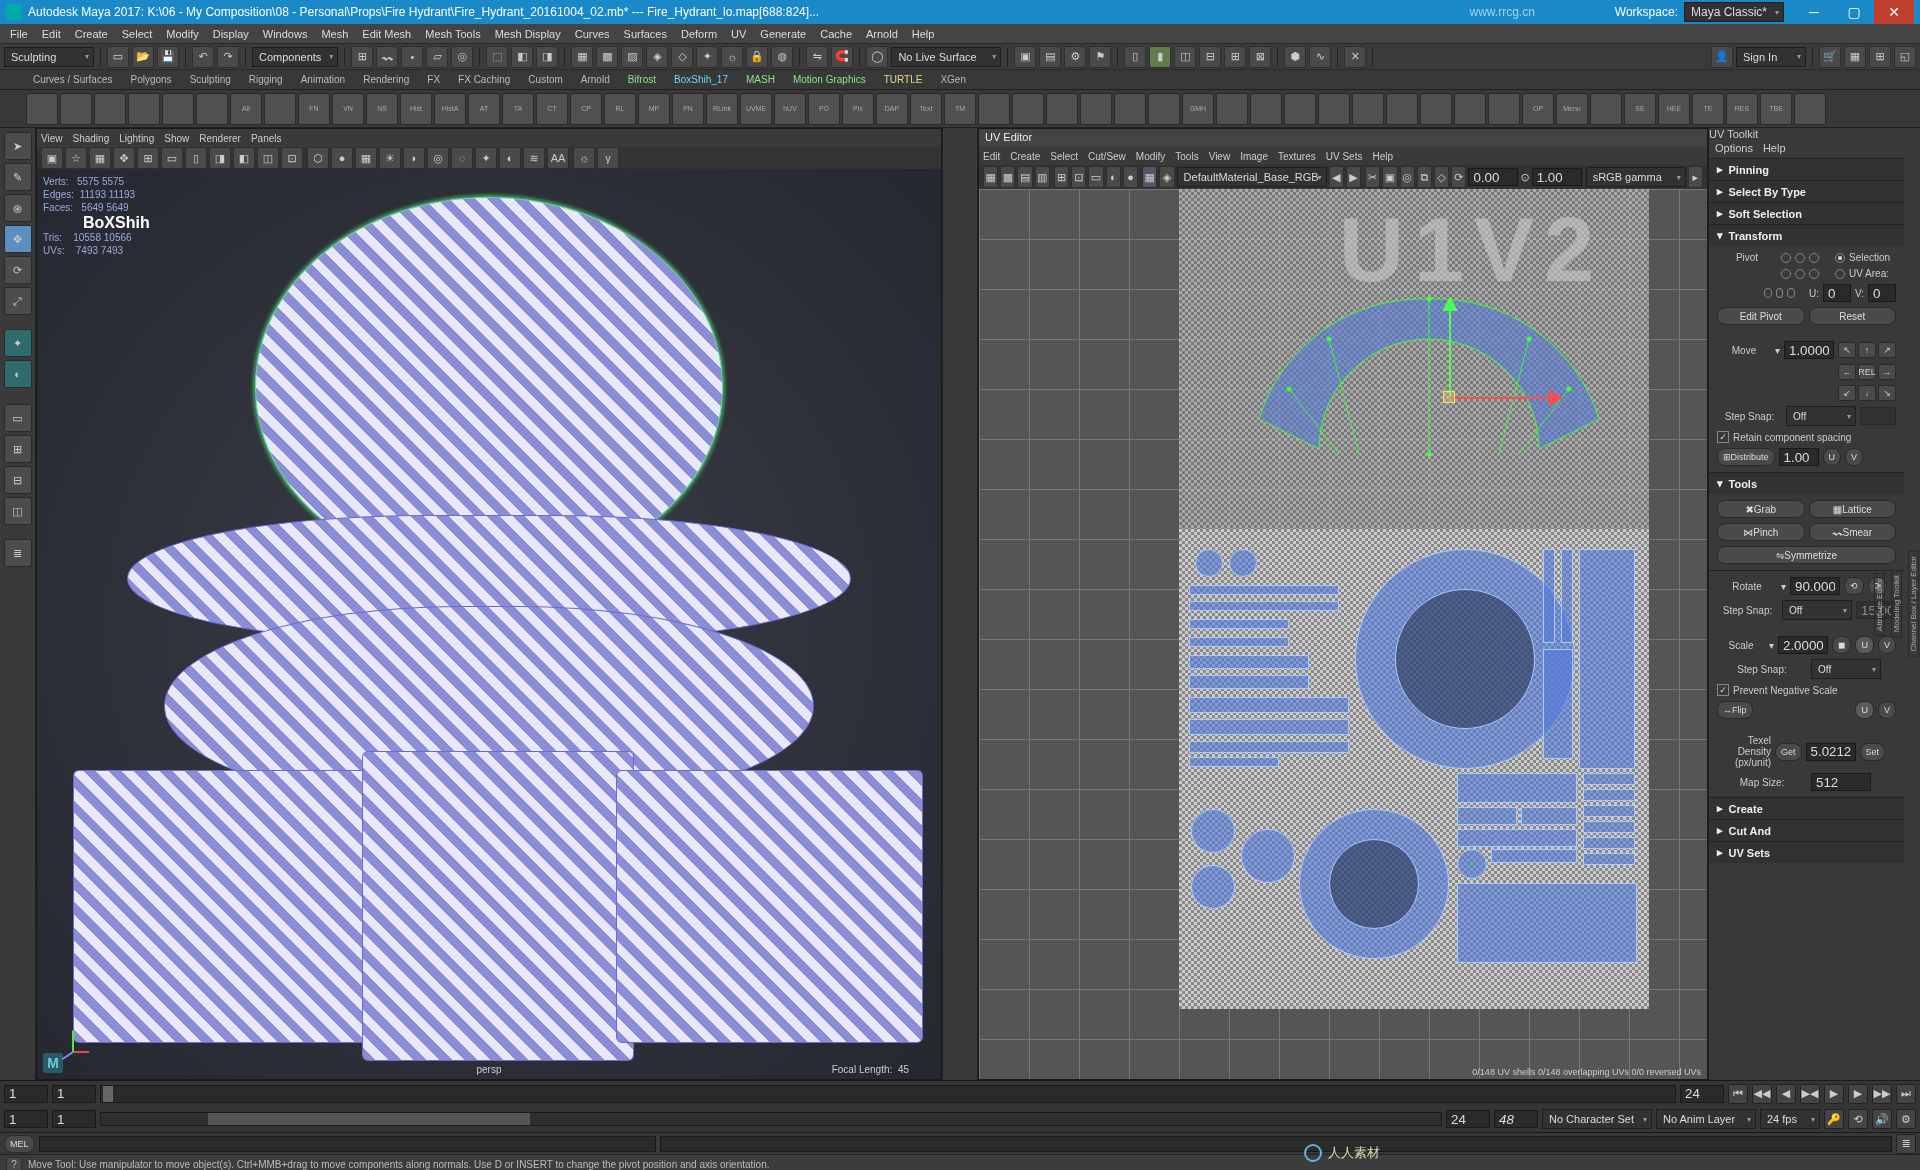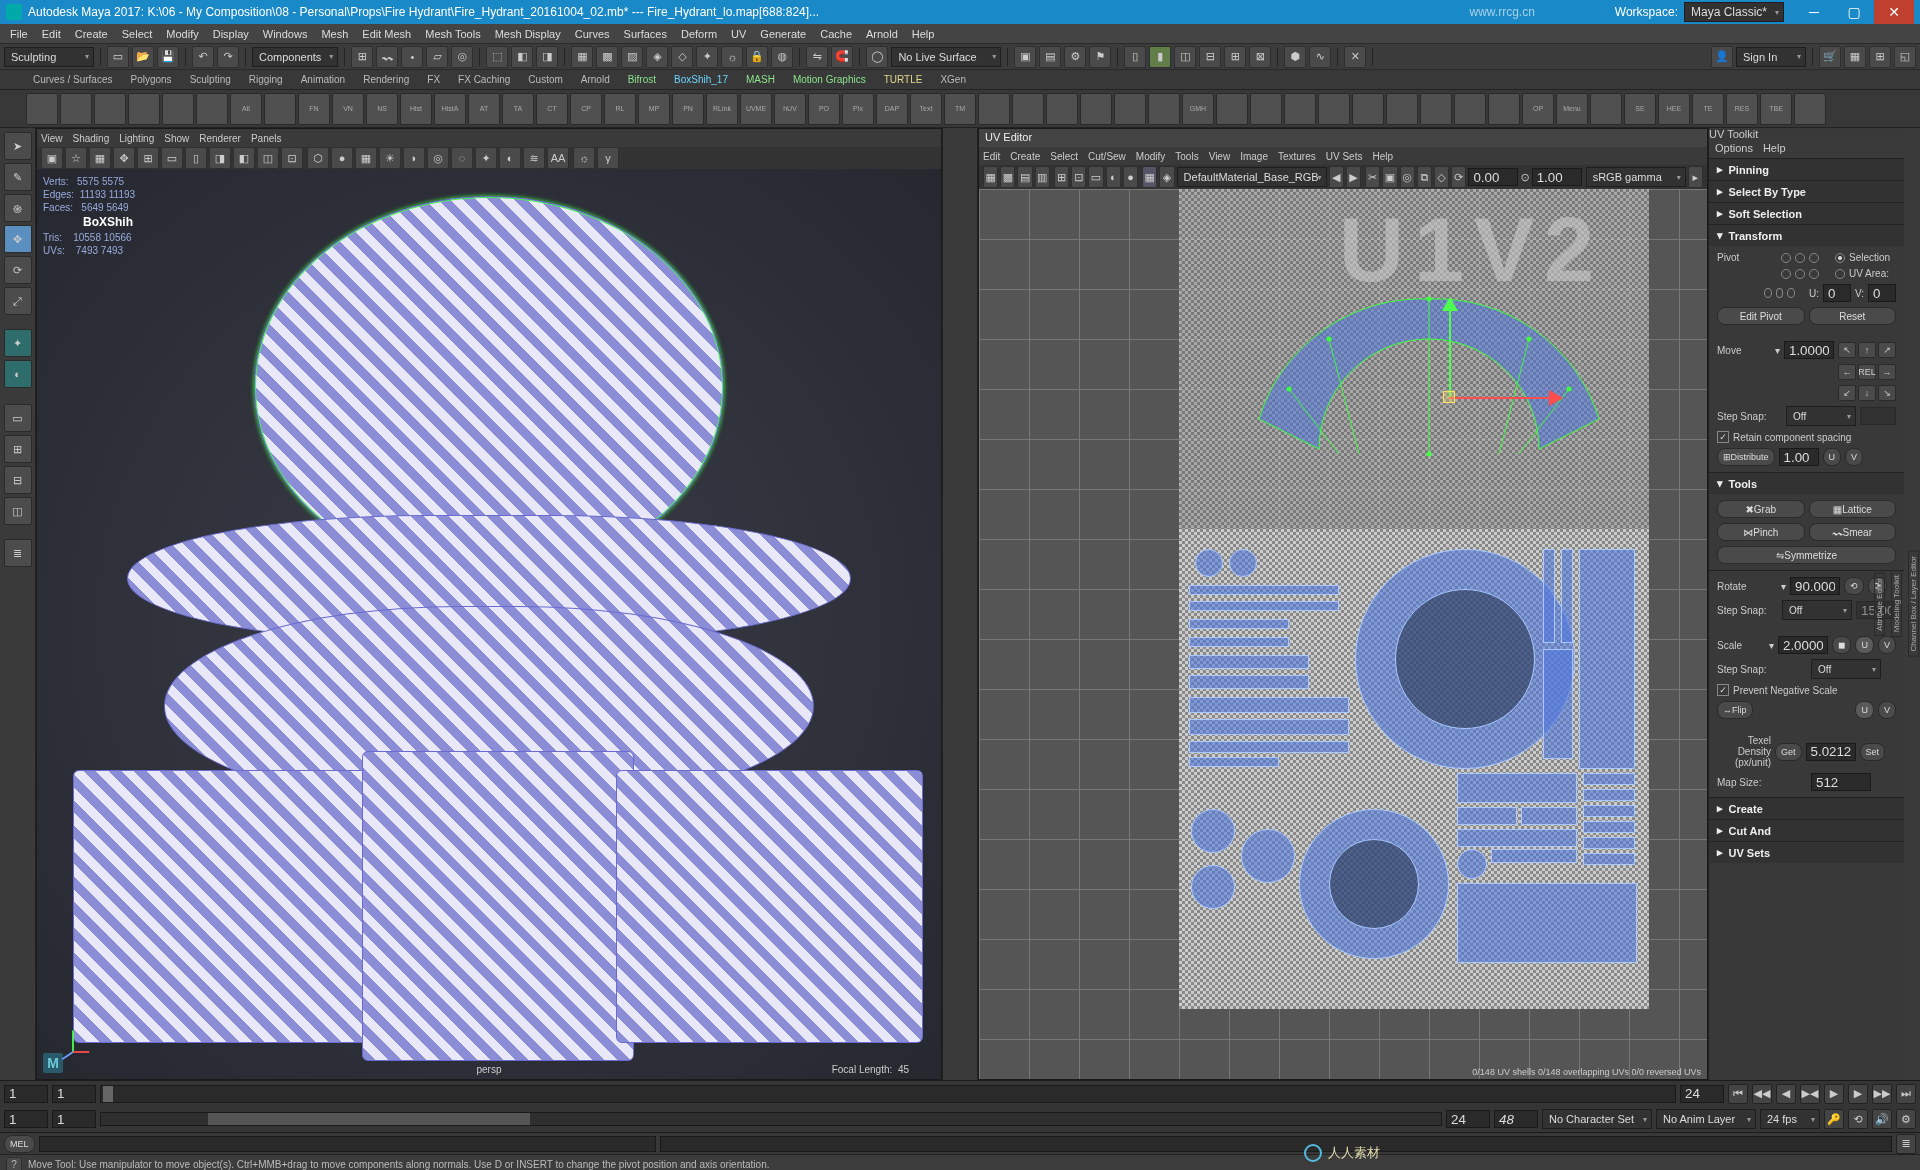--- a/index.html
+++ b/index.html
@@ -83,21 +83,21 @@
 .manip .shaft { position: absolute; background: currentColor; }
 .statusbaruv { position: absolute; bottom: 2px; right: 6px; color: #ccc; font-size: 9px; }
 
 
 .uvtk { background: #393939; display: flex; flex-direction: column; border-left: 1px solid #222; }
 .uvtk .tkmenu { height: 18px; background: #3a3a3a; padding: 2px 6px; display: flex; gap: 10px; }
 .uvtk .section { border-top: 1px solid #222; }
 .uvtk .sechead { padding: 4px 8px; background: #323232; display: flex; align-items: center; gap: 6px; color: #eee; font-weight: bold; font-size: 11px; }
 .uvtk .secbody { padding: 6px 8px; display: flex; flex-direction: column; gap: 5px; font-size: 10px; }
 .row { display: flex; align-items: center; gap: 4px; }
-.row .lbl { width: 60px; text-align: left; color: #ccc; }
+.row .lbl { width: 60px; text-align: center; color: #ccc; }
 .btn { height: 18px; background: #4a4a4a; border: 1px solid #2a2a2a; padding: 0 8px; display: flex; align-items: center; justify-content: center; border-radius: 8px; color: #ddd; }
 .btn.small { padding: 0 5px; font-size: 9px; }
 .btn.prim { background: #5a5a5a; }
 .chk { width: 12px; height: 12px; border: 1px solid #888; display: inline-flex; align-items: center; justify-content: center; font-size: 9px; color: #ddd; }
 .radio { width: 10px; height: 10px; border: 1px solid #888; border-radius: 50%; display: inline-block; }
 .radio.on::after { content: ""; display: block; width: 4px; height: 4px; background: #ddd; border-radius: 50%; margin: 2px; }
 .arrow3 { display: grid; grid-template-columns: repeat(3,18px); gap: 2px; }
 .arrow3 div { width: 18px; height: 16px; background: #4a4a4a; border: 1px solid #2a2a2a; display: flex; align-items: center; justify-content: center; font-size: 9px; border-radius: 2px; }
 
 
@@ -380,21 +380,21 @@
         <div class="checkerobj" style="left:10%;top:38%;width:80%;height:14%;border-radius:50%/60%"></div>
         <div class="checkerobj" style="left:14%;top:48%;width:72%;height:22%;border-radius:50%/55%"></div>
         <div class="checkerobj" style="left:4%;top:66%;width:34%;height:30%;border-radius:6px"></div>
         <div class="checkerobj" style="left:36%;top:64%;width:30%;height:34%;border-radius:6px"></div>
         <div class="checkerobj" style="left:64%;top:66%;width:34%;height:30%;border-radius:6px"></div>
 
         <div class="hud">
           <div>Verts:&nbsp;&nbsp;&nbsp;<span>5575        5575</span></div>
           <div>Edges:&nbsp;&nbsp;<span>11193      11193</span></div>
           <div>Faces:&nbsp;&nbsp;&nbsp;<span>5649        5649</span></div>
-          <div style="margin:2px 3px 2px 40px;font-size:12px"><b>BoXShih</b></div>
+          <div style="margin:2px 3px 2px 40px;font-size:16px"><b>BoXShih</b></div>
           <div>Tris:&nbsp;&nbsp;&nbsp;&nbsp;<span>10558      10566</span></div>
           <div>UVs:&nbsp;&nbsp;&nbsp;&nbsp;<span>7493        7493</span></div>
         </div>
         <div class="mayaM">M</div>
         <svg class="axisgizmo" viewBox="0 0 40 40">
           <line x1="20" y1="30" x2="20" y2="6" stroke="#4cff4c" stroke-width="2"></line>
           <line x1="20" y1="30" x2="38" y2="30" stroke="#ff4c4c" stroke-width="2"></line>
           <line x1="20" y1="30" x2="8" y2="38" stroke="#6c9cff" stroke-width="2"></line>
         </svg>
         <span class="botlabel" style="left:50%;transform:translateX(-50%)">persp</span>

